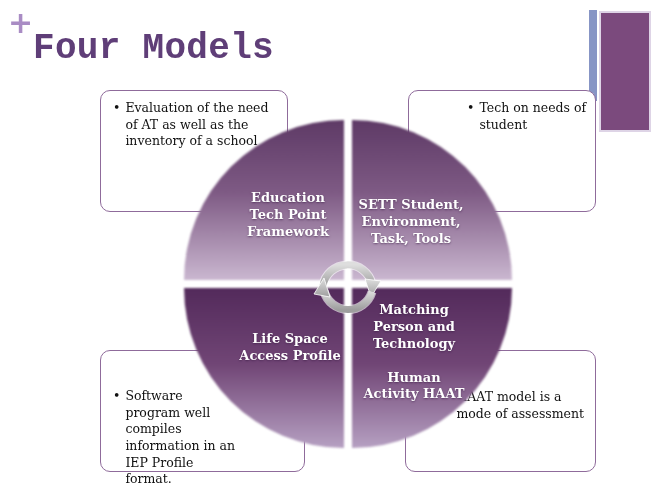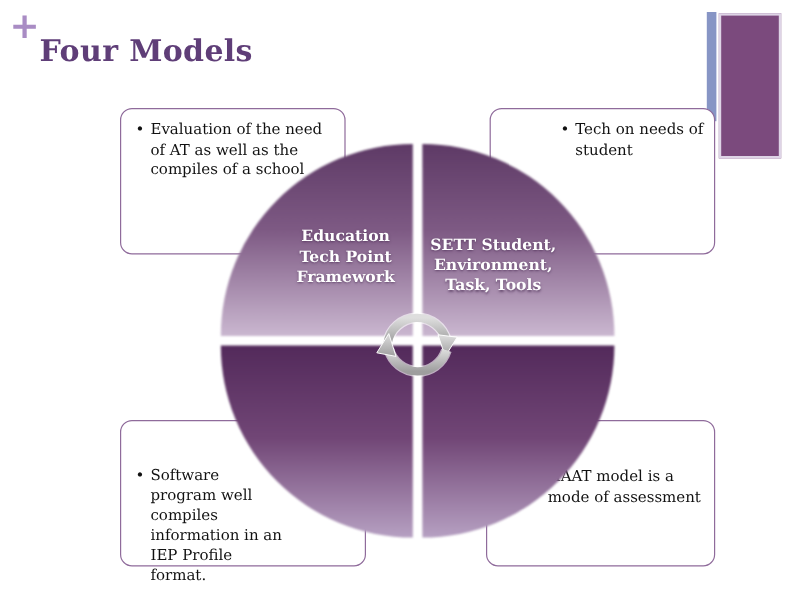--- a/index.html
+++ b/index.html
@@ -2,22 +2,22 @@
 <html><head>
 <meta charset="utf-8">
 <style>
   html,body { margin:0; padding:0; background:#ffffff; }
   body { width:661px; height:495px; font-family:"DejaVu Serif", serif; }
   .slide { position:relative; width:661px; height:495px; background:#ffffff; overflow:hidden; }
 
   
   .plus { position:absolute; left:8px; top:8px; font-size:30px; font-weight:bold;
           color:#a98cc4; font-family:"DejaVu Sans", sans-serif; line-height:1; }
-  .title { position:absolute; left:33px; top:28px; font-size:25px; font-weight:600;
-           color:#5f3e78; letter-spacing:0.3px; }
+  .title { position:absolute; left:33px; top:28px; font-size:36px; font-weight:600;
+           color:#5f3e78; letter-spacing:0.3px;font-family:Liberation Mono, monospace; }
 
   
   .side-bar-blue { position:absolute; left:589px; top:10px; width:8px; height:91px; background:#8795c5; }
   .side-rect-purple { position:absolute; left:599px; top:11px; width:48px; height:117px;
                       background:#7b4a7d; border:2px solid #ded4e6; }
 
   
   .callout { position:absolute; background:#ffffff; border:1.4px solid #8f6b9b;
              border-radius:10px; box-sizing:border-box; z-index:1; }
   #callout-tl { left:100px; top:90px;  width:188px; height:122px; padding:9px 10px 0 12px; }
@@ -57,21 +57,21 @@
 
   <div class="plus">+</div>
   <div class="title">Four Models</div>
 
   <div class="side-bar-blue"></div>
   <div class="side-rect-purple"></div>
 
   <div class="callout" id="callout-tl">
     <div class="bullet-item">
       <span class="bullet">•</span>
-      <span>Evaluation of the need of AT as well as the compiles of a school</span>
+      <span>Evaluation of the need of AT as well as the inventory of a school</span>
     </div>
   </div>
 
   <div class="callout" id="callout-tr">
     <div class="bullet-item">
       <span class="bullet">•</span>
       <span>Tech on needs of student</span>
     </div>
   </div>
 
@@ -95,20 +95,28 @@
     <div class="quad bl"></div>
     <div class="quad br"></div>
   </div>
 
   <div class="quad-label" id="label-education">Education
 Tech Point
 Framework</div>
   <div class="quad-label" id="label-sett">SETT Student,
 Environment,
 Task, Tools</div>
+  <div class="quad-label" id="label-lifespace">Life Space
+Access Profile</div>
+  <div class="quad-label" id="label-matching">Matching
+Person and
+Technology
+
+Human
+Activity HAAT</div>
 
   <svg class="cycle-arrows" width="74" height="66" viewBox="0 0 74 66">
     <defs>
       <linearGradient id="ggrad" x1="0" y1="0" x2="0" y2="1">
         <stop offset="0" stop-color="#dedede"></stop>
         <stop offset="1" stop-color="#9e9e9e"></stop>
       </linearGradient>
     </defs>
 
     <path d="M 12 36 A 25 25 0 0 1 61 34" fill="none" stroke="#ffffff" stroke-width="9" opacity="0.6"></path>

